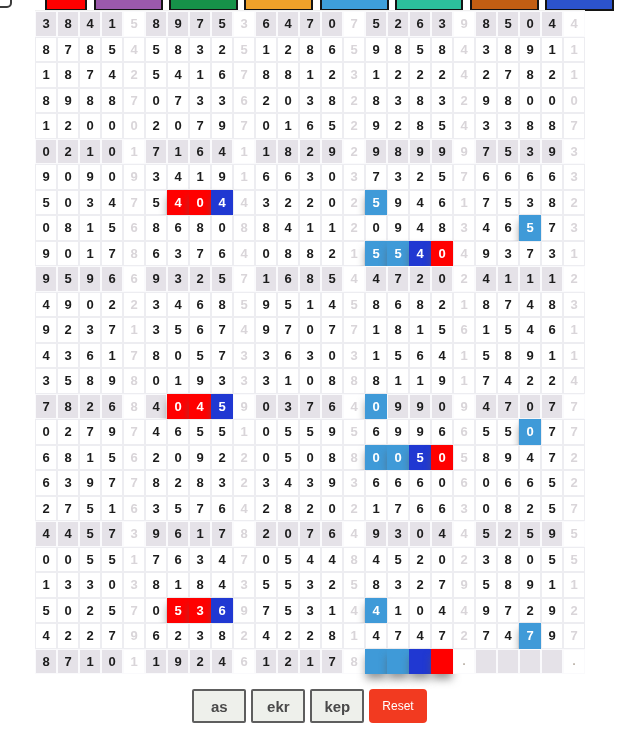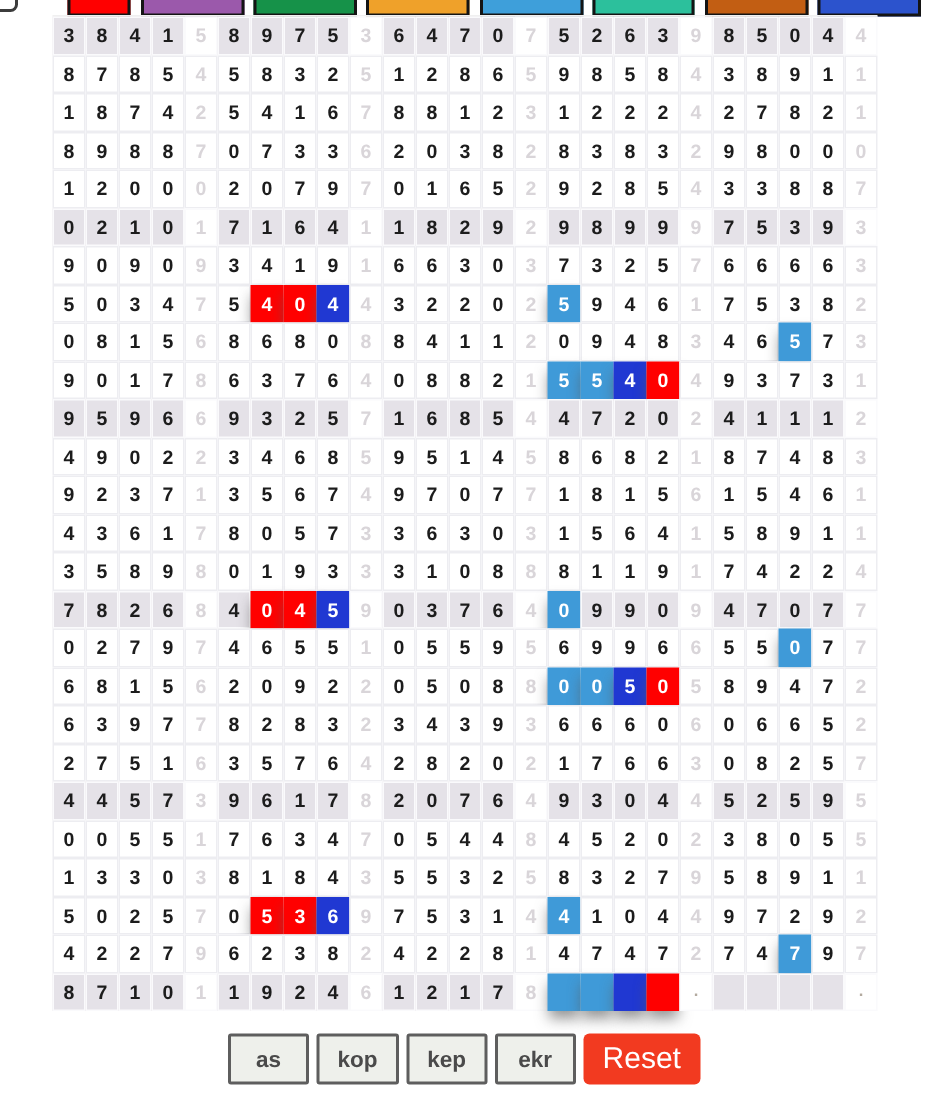--- a/index.html
+++ b/index.html
@@ -43,21 +43,21 @@
   }
   .tool-btn{
     height:34px;min-width:54px;box-sizing:border-box;padding:0 12px;
     background:#eef0eb;border:2px solid #5e5e5e;border-radius:2px;
     font-family:"Liberation Sans",sans-serif;font-size:15px;font-weight:bold;color:#4a4a4a;
     cursor:pointer;
   }
   .reset-btn{
     height:34px;box-sizing:border-box;padding:0 13px;
     background:#f23a20;border:none;border-radius:4px;
-    font-family:"Liberation Sans",sans-serif;font-size:20px;color:#ffffff;
+    font-family:"Liberation Sans",sans-serif;font-size:12px;color:#ffffff;
     cursor:pointer;
   }
 </style>
 </head>
 <body>
 
 <div class="corner-btn"></div>
 
 <div id="swatch-bar">
     <div class="swatch" style="left: 45px; width: 42px; background: rgb(255, 0, 0);"></div>
@@ -718,17 +718,16 @@
     <div class="cell sum shaded dot">.</div>
     <div class="cell shaded"></div>
     <div class="cell shaded"></div>
     <div class="cell shaded"></div>
     <div class="cell shaded"></div>
     <div class="cell sum shaded dot">.</div>
   </div>
 
 <div class="toolbar" id="toolbar">
   <button class="tool-btn">as</button>
-    <button class="tool-btn">kop</button>
+    <button class="tool-btn">ekr</button>
     <button class="tool-btn">kep</button>
-    <button class="tool-btn">ekr</button>
     <button class="reset-btn" id="reset-btn-slot">Reset</button>
 </div>
 
 </body></html>

